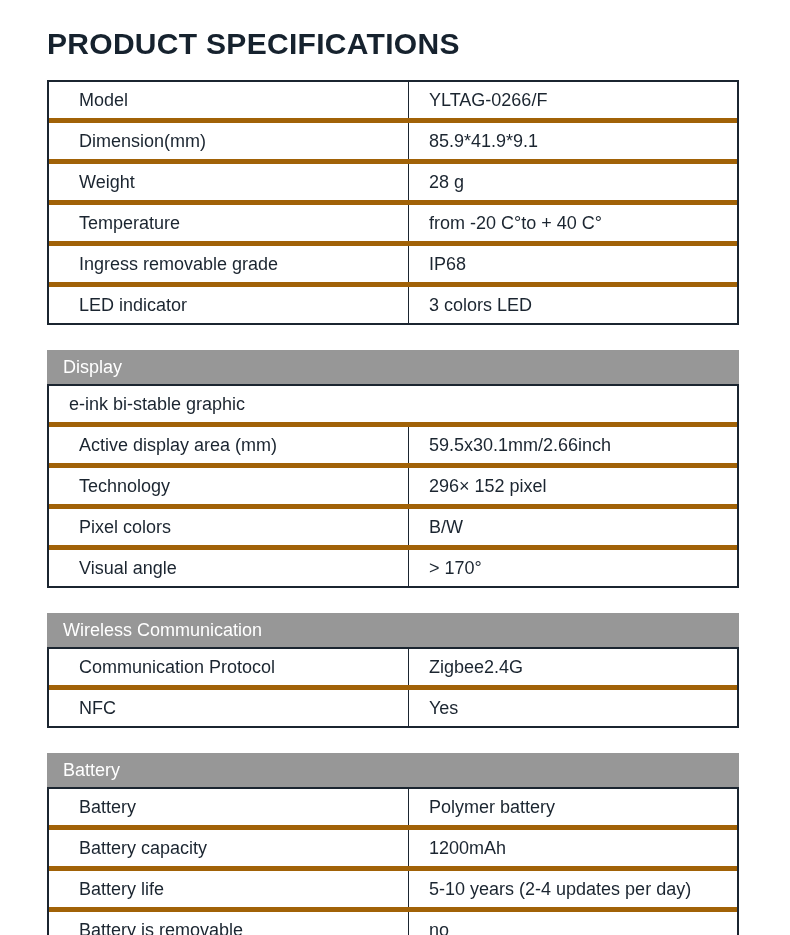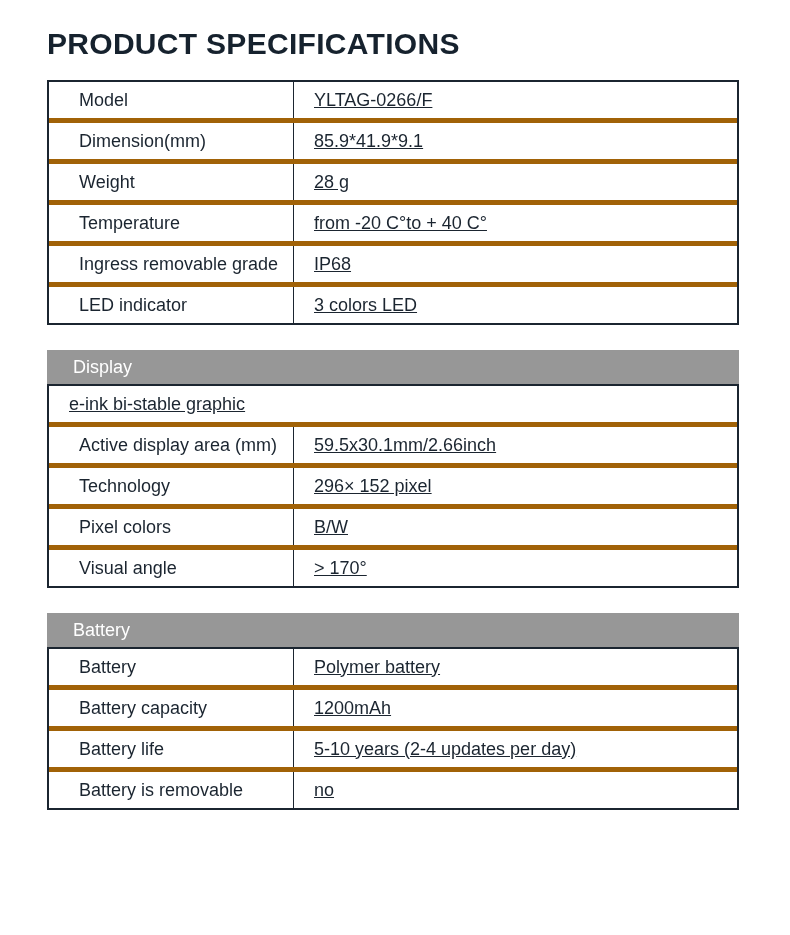--- a/index.html
+++ b/index.html
@@ -31,21 +31,21 @@
   .spec-table + .spec-table {
     margin-top: 25px;
   }
   .section-header {
     height: 34px;
     background: #979797;
     color: #ffffff;
     font-size: 18px;
     display: flex;
     align-items: center;
-    padding-left: 26px;
+    padding-left: 16px;
     box-sizing: border-box;
   }
   .rows {
     border: 2px solid #1b2530;
   }
   .row {
     display: flex;
     height: 36px;
     align-items: stretch;
   }
@@ -53,28 +53,27 @@
     border-top: 5px solid #a16207;
   }
   .cell {
     display: flex;
     align-items: center;
     font-size: 18px;
     box-sizing: border-box;
     white-space: nowrap;
   }
   .cell.label {
-    width: 245px;
+    width: 360px;
     padding-left: 30px;
     border-right: 1px solid #1b2530;
   }
   .cell.value {
     flex: 1;
     padding-left: 20px;
-    text-decoration: underline;
   }
 </style>
 </head>
 <body>
 
 <div class="page">
 
   <h1 class="title">PRODUCT SPECIFICATIONS</h1>
 
   <section class="spec-table">
@@ -124,20 +123,33 @@
         <div class="cell label">Pixel colors</div>
         <div class="cell value">B/W</div>
       </div>
       <div class="row">
         <div class="cell label">Visual angle</div>
         <div class="cell value">&gt; 170°</div>
       </div>
     </div>
   </section>
 
+  <section class="spec-table">
+    <div class="section-header">Wireless Communication</div>
+    <div class="rows">
+      <div class="row">
+        <div class="cell label">Communication Protocol</div>
+        <div class="cell value">Zigbee2.4G</div>
+      </div>
+      <div class="row">
+        <div class="cell label">NFC</div>
+        <div class="cell value">Yes</div>
+      </div>
+    </div>
+  </section>
 
   <section class="spec-table">
     <div class="section-header">Battery</div>
     <div class="rows">
       <div class="row">
         <div class="cell label">Battery</div>
         <div class="cell value">Polymer battery</div>
       </div>
       <div class="row">
         <div class="cell label">Battery capacity</div>

